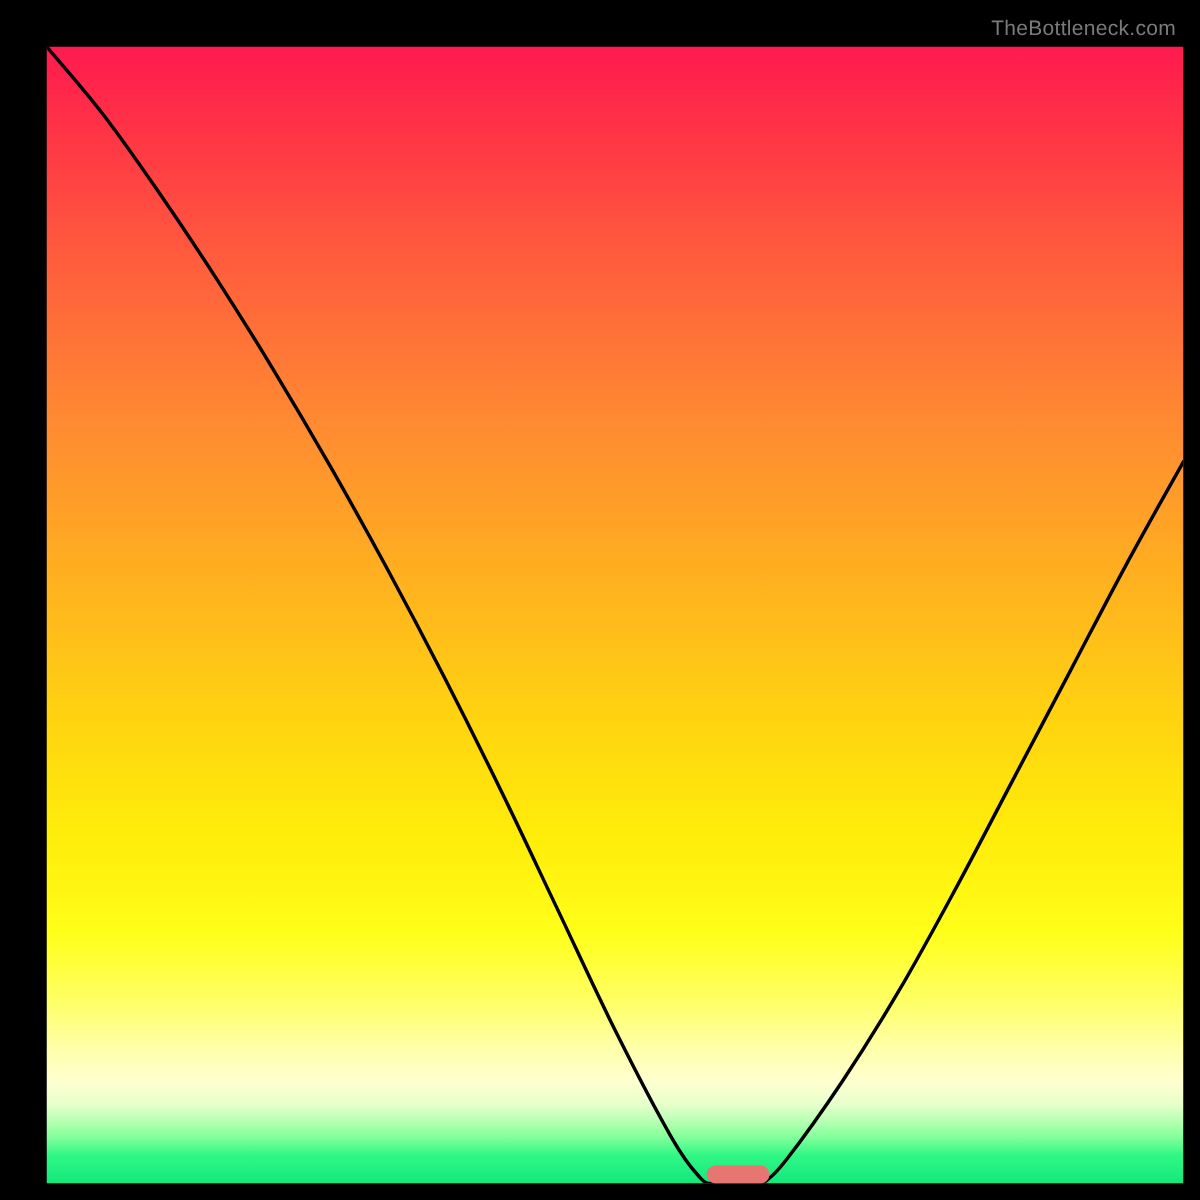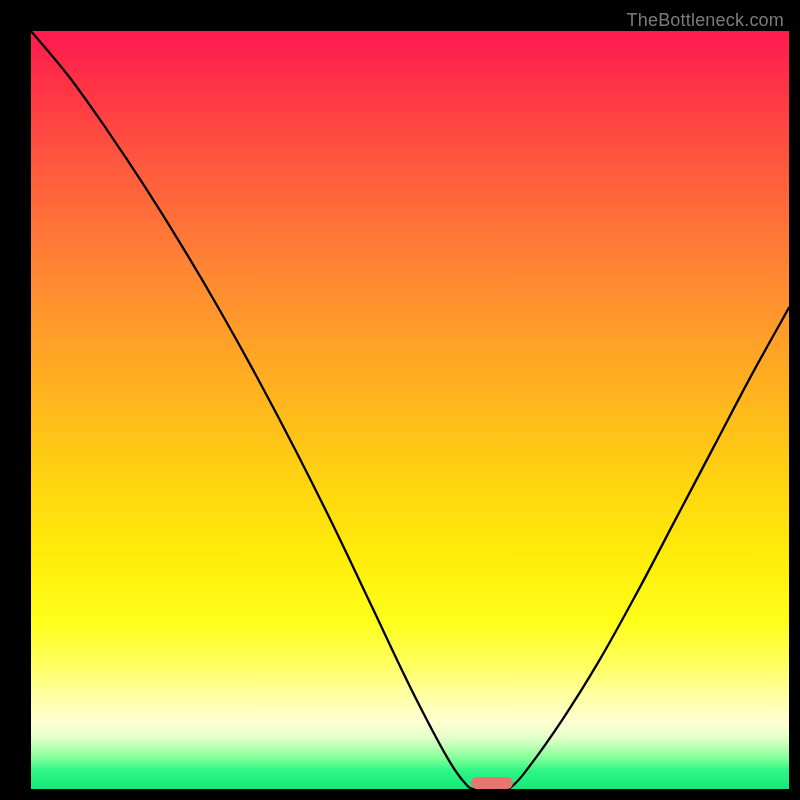--- a/index.html
+++ b/index.html
@@ -56,21 +56,21 @@
   .marker {
     position: absolute;
     background: #e77571;
     border-radius: 7px;
   }
   .watermark {
     position: absolute;
     top: 0px;
     right: 6px;
     color: #7b7b7b;
-    font-size: 18px;
+    font-size: 14px;
     font-weight: 500;
     letter-spacing: 0.2px;
     user-select: none;
   }
 </style>
 </head>
 <body>
 
 <div class="frame">
   <div class="plot">

